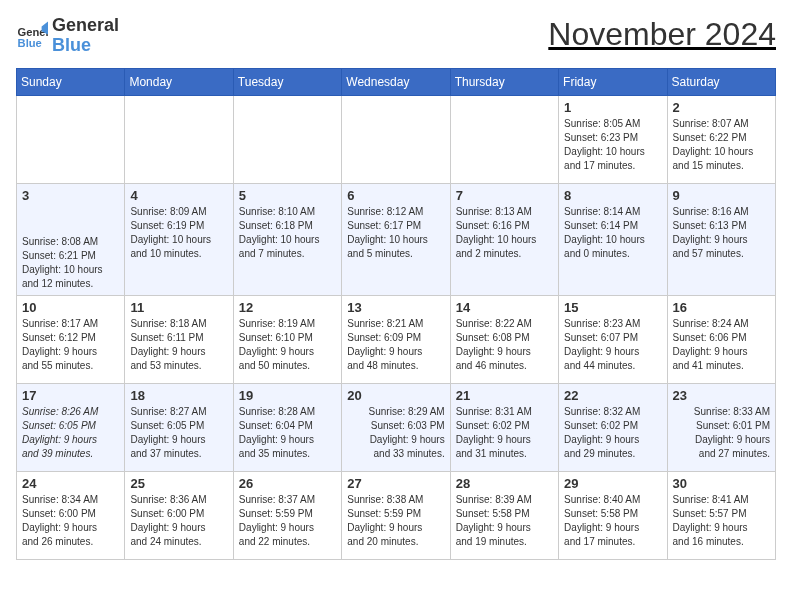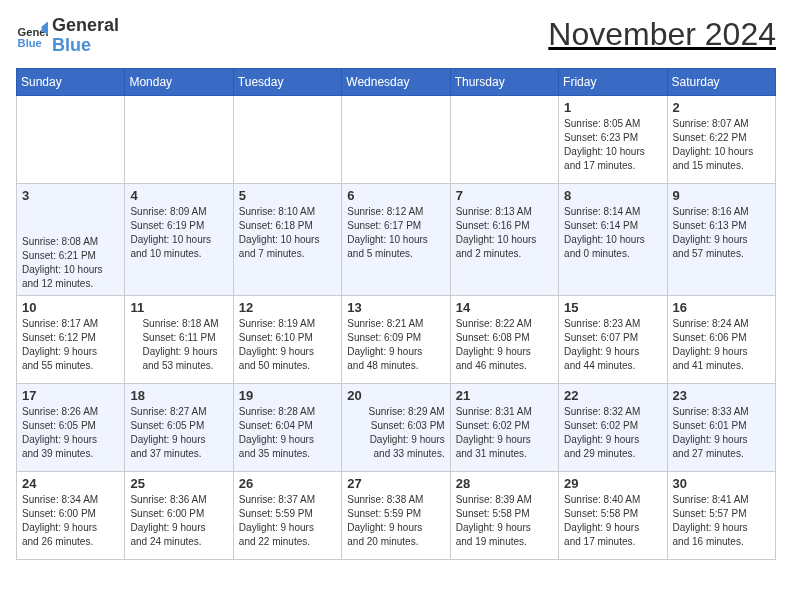--- a/index.html
+++ b/index.html
@@ -190,21 +190,21 @@
       <tr>
         <td>
           <span class="day-num">10</span>
           <div class="day-info" style="white-space: pre-line;">Sunrise: 8:17 AM
 Sunset: 6:12 PM
 Daylight: 9 hours
 and 55 minutes.</div>
         </td>
         <td>
           <span class="day-num">11</span>
-          <div class="day-info" style="white-space: pre-line; margin-left: 12px;">Sunrise: 8:18 AM
+          <div class="day-info" style="white-space: pre-line;">Sunrise: 8:18 AM
 Sunset: 6:11 PM
 Daylight: 9 hours
 and 53 minutes.</div>
         </td>
         <td>
           <span class="day-num">12</span>
           <div class="day-info" style="white-space: pre-line;">Sunrise: 8:19 AM
 Sunset: 6:10 PM
 Daylight: 9 hours
 and 50 minutes.</div>
@@ -234,21 +234,21 @@
           <span class="day-num">16</span>
           <div class="day-info" style="white-space: pre-line;">Sunrise: 8:24 AM
 Sunset: 6:06 PM
 Daylight: 9 hours
 and 41 minutes.</div>
         </td>
       </tr>
       <tr>
         <td>
           <span class="day-num">17</span>
-          <div class="day-info" style="white-space: pre-line;">Sunrise: 8:26 AM
+          <div class="day-info" style="white-space: pre-line; font-style: italic;">Sunrise: 8:26 AM
 Sunset: 6:05 PM
 Daylight: 9 hours
 and 39 minutes.</div>
         </td>
         <td>
           <span class="day-num">18</span>
           <div class="day-info" style="white-space: pre-line;">Sunrise: 8:27 AM
 Sunset: 6:05 PM
 Daylight: 9 hours
 and 37 minutes.</div>
@@ -276,21 +276,21 @@
         </td>
         <td>
           <span class="day-num">22</span>
           <div class="day-info" style="white-space: pre-line;">Sunrise: 8:32 AM
 Sunset: 6:02 PM
 Daylight: 9 hours
 and 29 minutes.</div>
         </td>
         <td>
           <span class="day-num">23</span>
-          <div class="day-info" style="white-space: pre-line;">Sunrise: 8:33 AM
+          <div class="day-info" style="white-space: pre-line; text-align: right;">Sunrise: 8:33 AM
 Sunset: 6:01 PM
 Daylight: 9 hours
 and 27 minutes.</div>
         </td>
       </tr>
       <tr>
         <td>
           <span class="day-num">24</span>
           <div class="day-info" style="white-space: pre-line;">Sunrise: 8:34 AM
 Sunset: 6:00 PM

